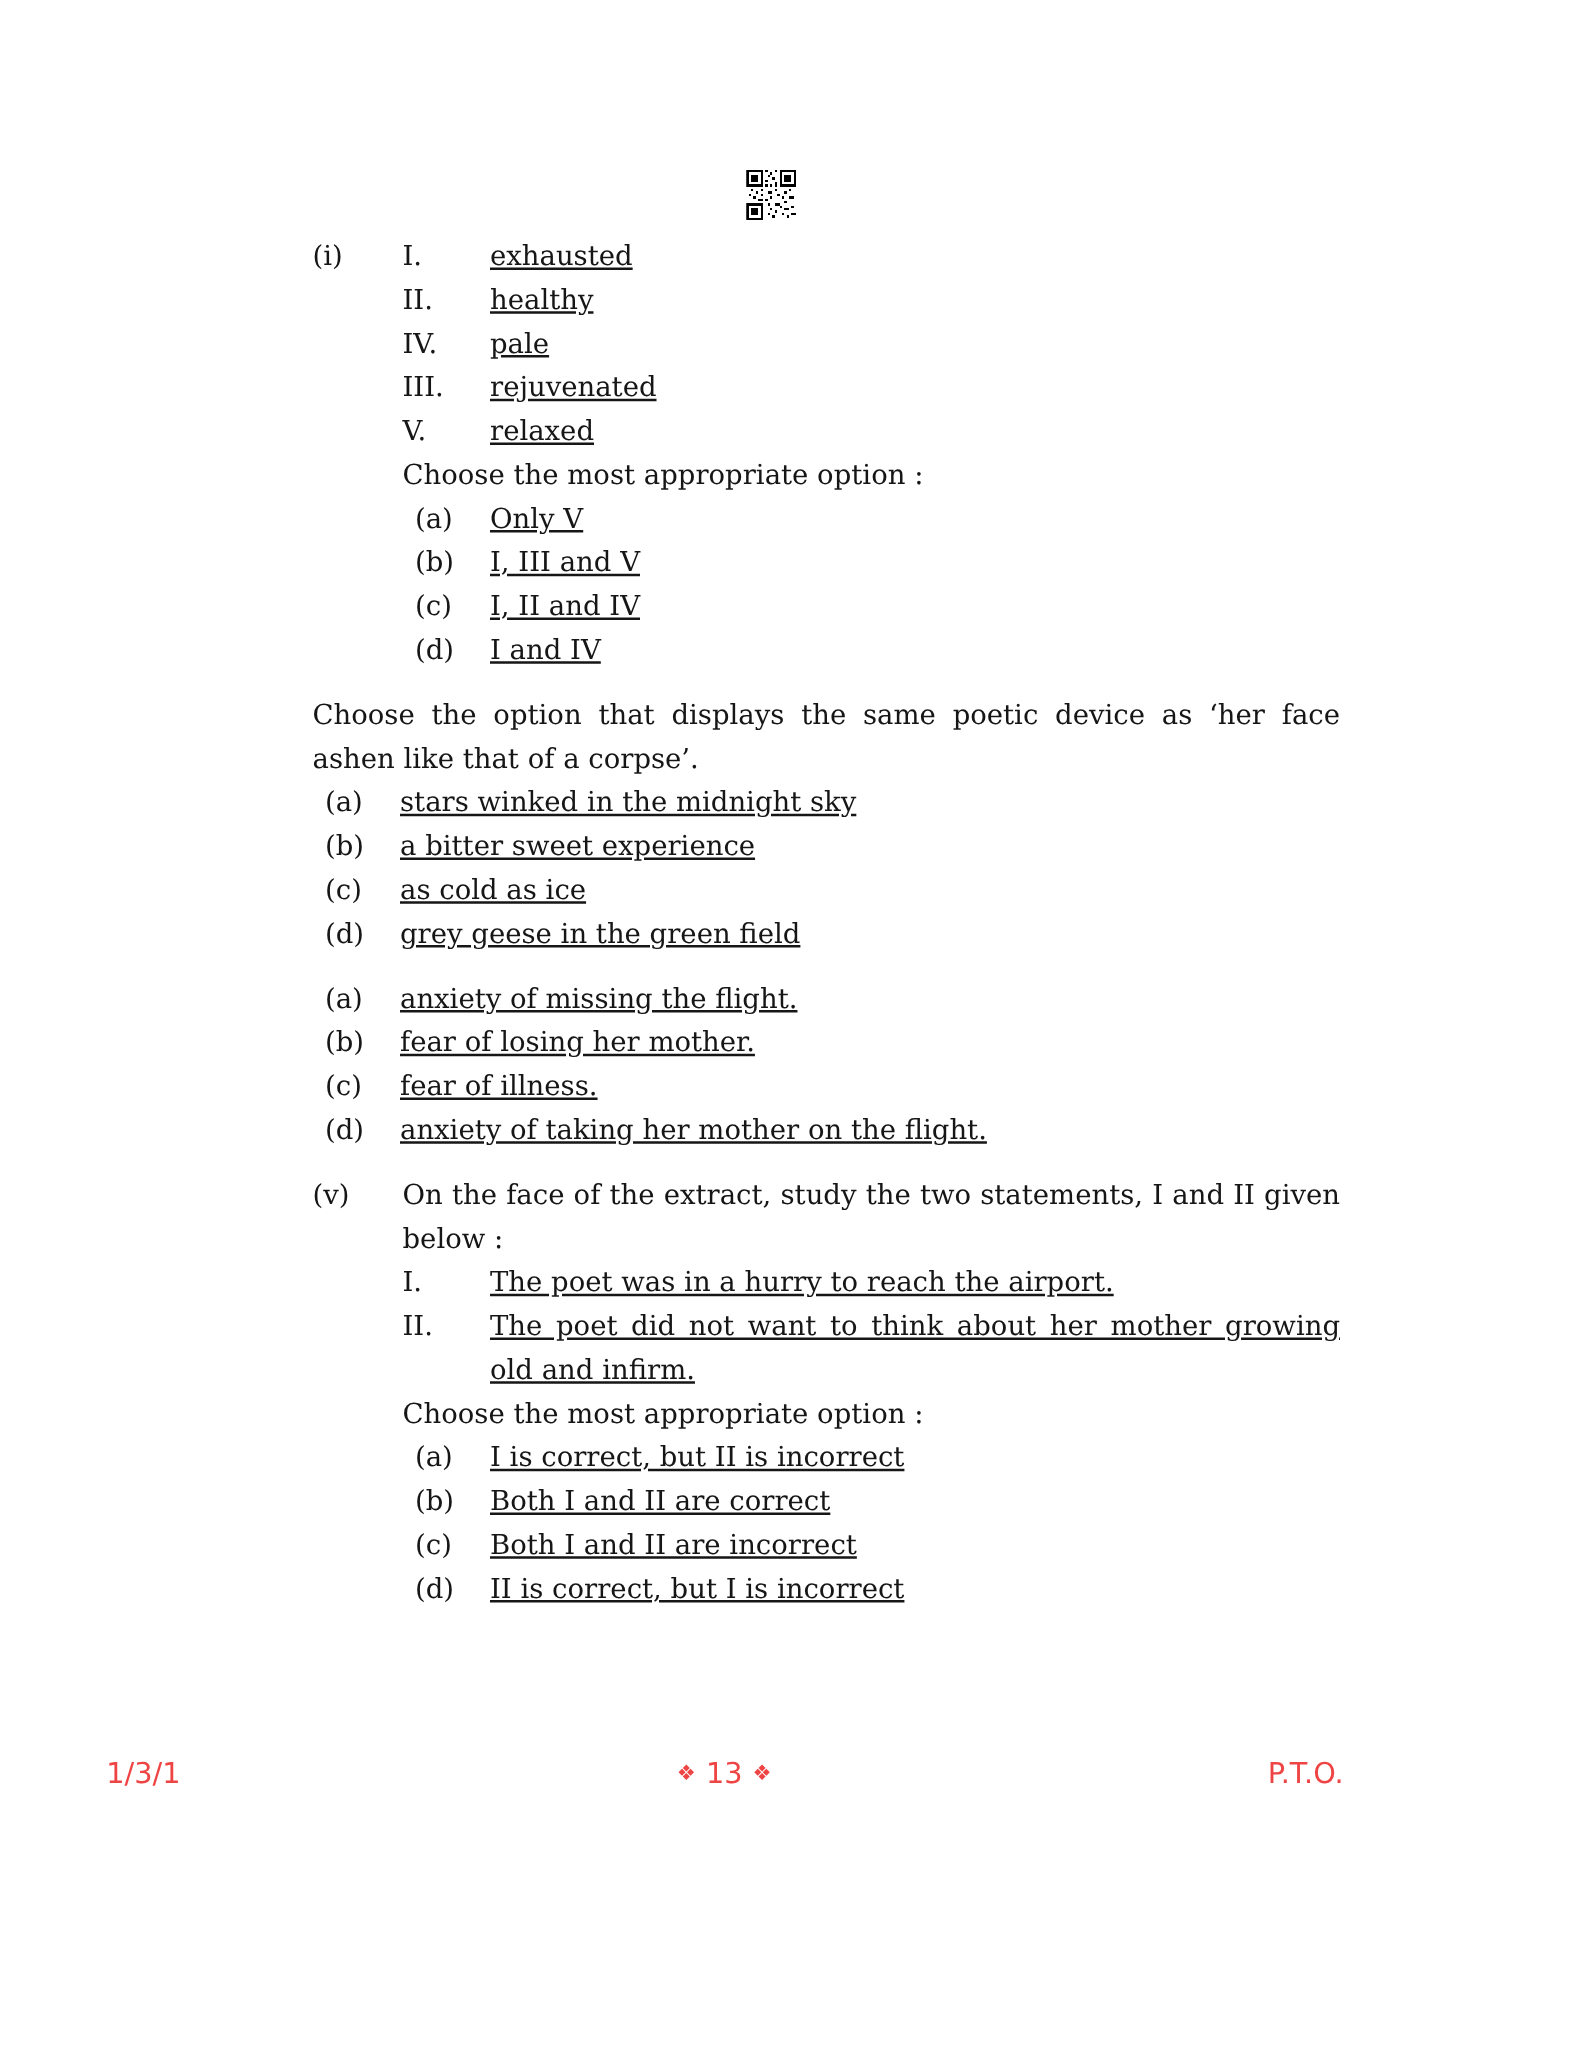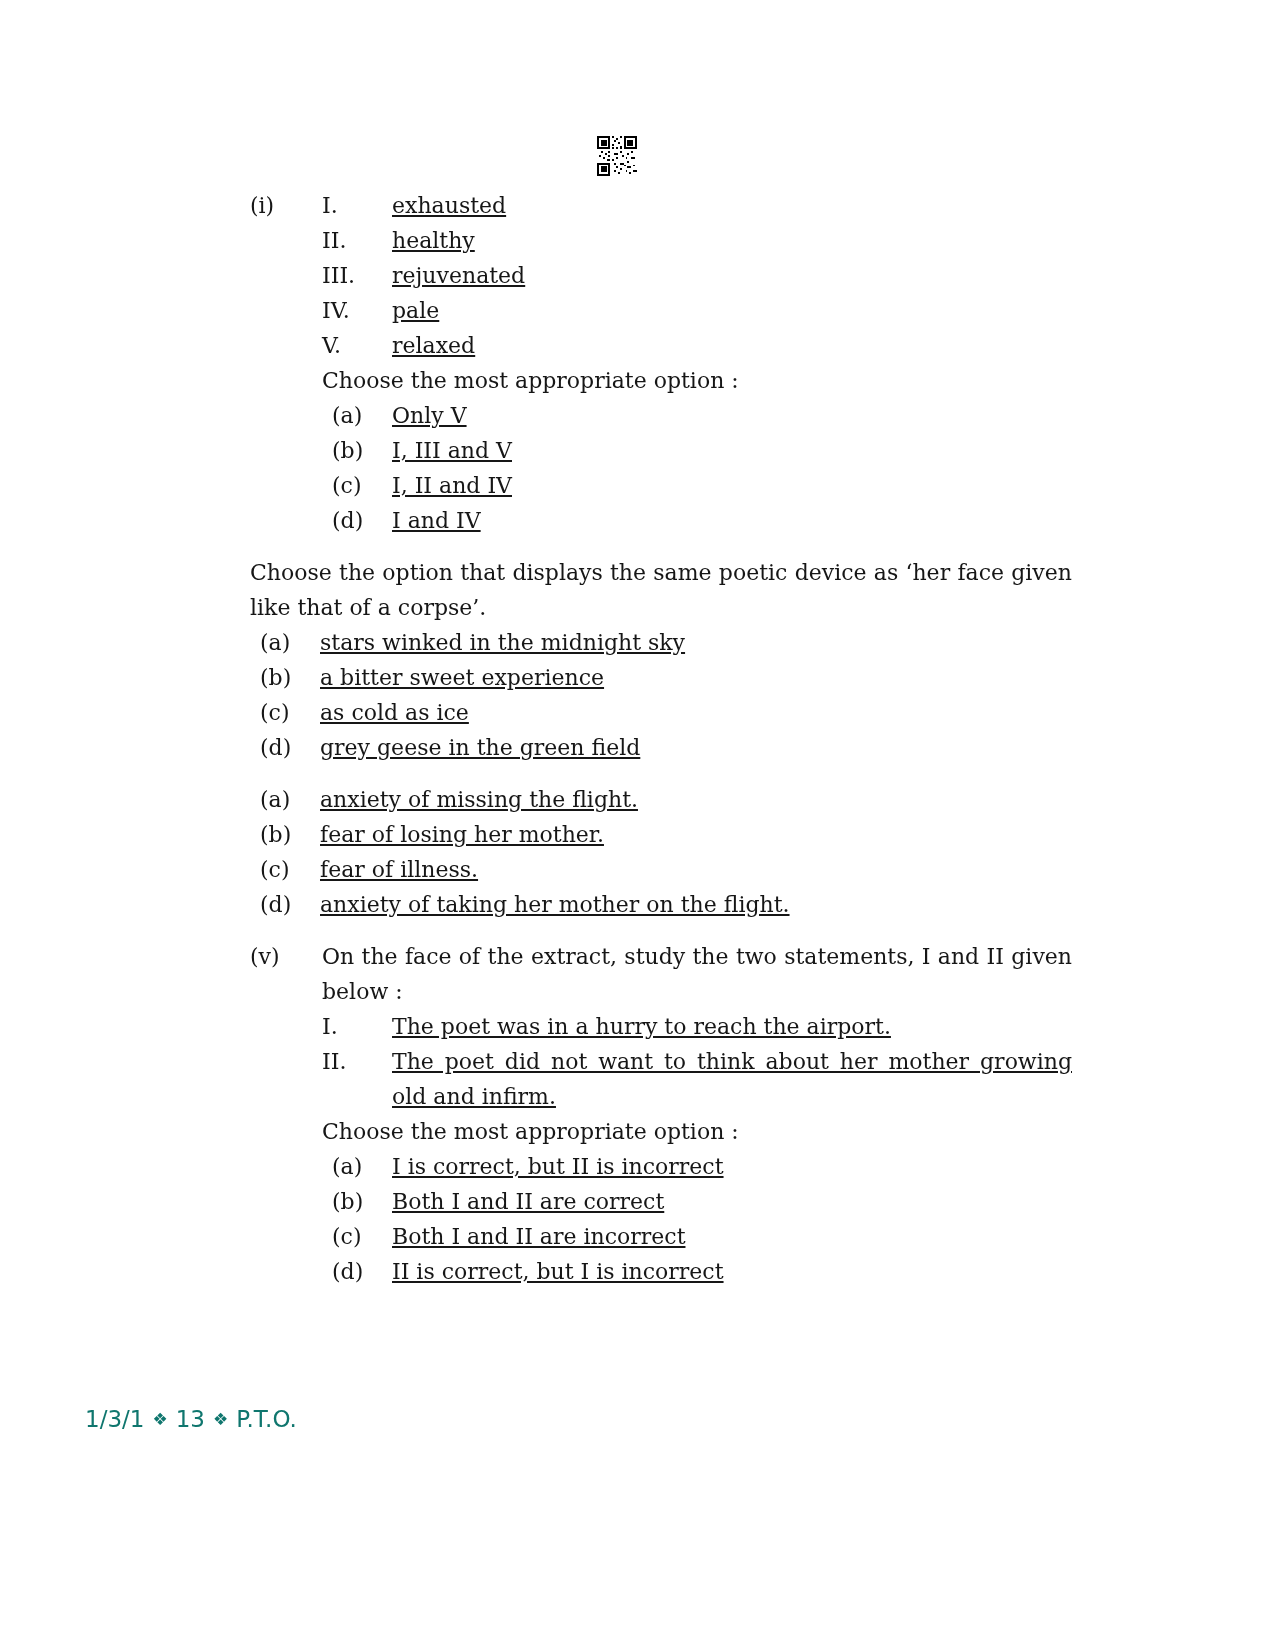--- a/index.html
+++ b/index.html
@@ -34,24 +34,25 @@
   .subrow { display: flex; }
   .sublabel { flex: 0 0 70px; }
   .subrow.opt .sublabel { padding-left: 10px; box-sizing: border-box; }
   .subtext { flex: 1; text-align: justify; text-decoration: underline; }
   .footer {
     position: absolute;
     left: 85px;
     top: 1402px;
     width: 990px;
     display: flex;
+    justify-content: space-between;
     align-items: baseline;
     font-family: "DejaVu Sans", "Liberation Sans", sans-serif;
     font-size: 23px;
-    color: #0f766e;
+    color: #ef4444;
   }
   .footer-center { display: inline-flex; align-items: baseline; }
   .orn { font-size: 17px; margin: 0 8px; position: relative; top: -2px; }
 </style>
 </head>
 <body>
 
 <div class="page">
 
   <div class="qr">
@@ -115,28 +116,28 @@
       <div class="qbody">
         <div class="subrow">
           <span class="sublabel">I.</span>
           <span class="subtext">exhausted</span>
         </div>
         <div class="subrow">
           <span class="sublabel">II.</span>
           <span class="subtext">healthy</span>
         </div>
         <div class="subrow">
+          <span class="sublabel">IV.</span>
+          <span class="subtext">pale</span>
+        </div>
+        <div class="subrow">
           <span class="sublabel">III.</span>
           <span class="subtext">rejuvenated</span>
         </div>
         <div class="subrow">
-          <span class="sublabel">IV.</span>
-          <span class="subtext">pale</span>
-        </div>
-        <div class="subrow">
           <span class="sublabel">V.</span>
           <span class="subtext">relaxed</span>
         </div>
         <p class="qtext">Choose the most appropriate option :</p>
         <div class="subrow opt">
           <span class="sublabel">(a)</span>
           <span class="subtext">Only V</span>
         </div>
         <div class="subrow opt">
           <span class="sublabel">(b)</span>
@@ -149,21 +150,21 @@
         <div class="subrow opt">
           <span class="sublabel">(d)</span>
           <span class="subtext">I and IV</span>
         </div>
       </div>
     </section>
 
 
     <section class="question">
       <div class="qbody">
-        <p class="qtext">Choose the option that displays the same poetic device as ‘her face given like that of a corpse’.</p>
+        <p class="qtext">Choose the option that displays the same poetic device as ‘her face ashen like that of a corpse’.</p>
         <div class="subrow opt">
           <span class="sublabel">(a)</span>
           <span class="subtext">stars winked in the midnight sky</span>
         </div>
         <div class="subrow opt">
           <span class="sublabel">(b)</span>
           <span class="subtext">a bitter sweet experience</span>
         </div>
         <div class="subrow opt">
           <span class="sublabel">(c)</span>

